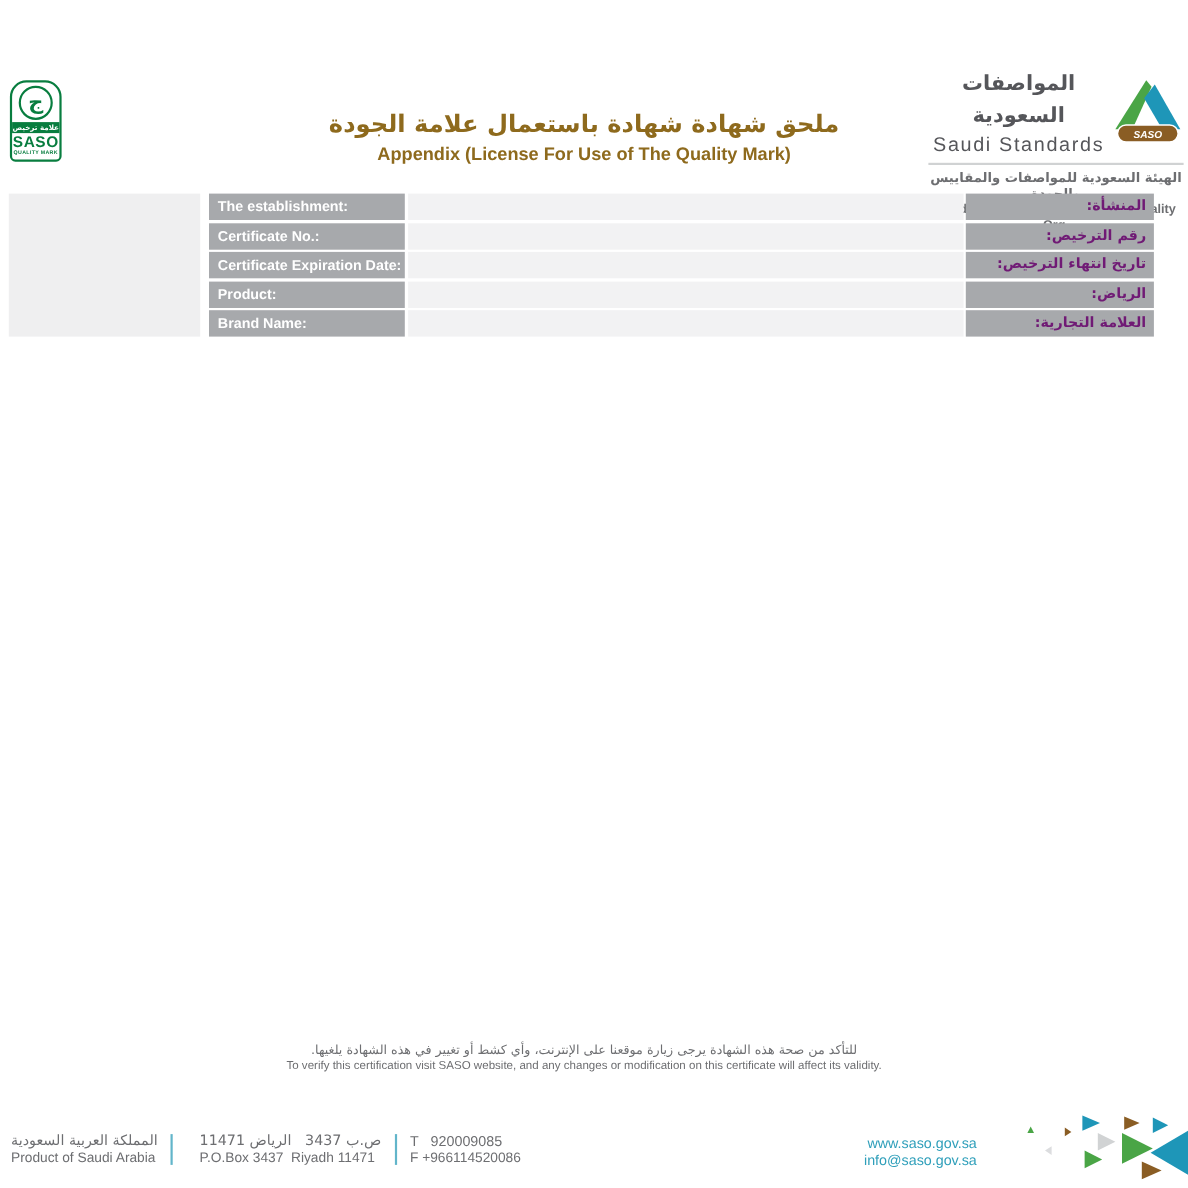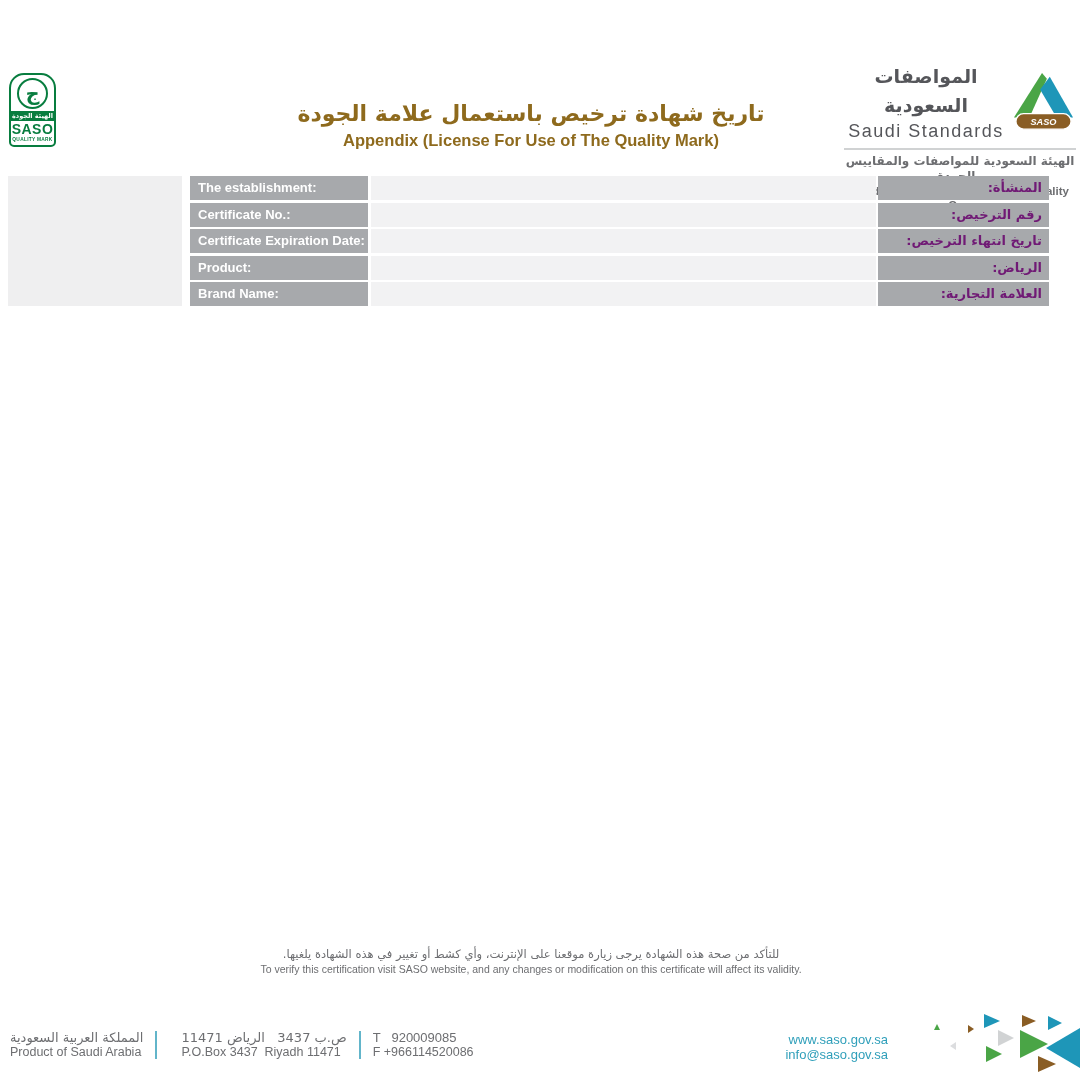--- a/index.html
+++ b/index.html
@@ -63,27 +63,27 @@
   .footer-links div{cursor:pointer;}
   .footer-triangles{position:absolute;left:928px;top:1003px;}
 </style>
 </head>
 <body>
 
 <div class="page">
 
   <div class="qmark">
     <div class="qmark-circle ar">ج</div>
-    <div class="qmark-band ar">الهيئة الجودة</div>
+    <div class="qmark-band ar">علامة ترخيص</div>
     <div class="qmark-saso">SASO</div>
     <div class="qmark-caption">QUALITY MARK</div>
   </div>
 
   <div class="title-block">
-    <div class="title-ar ar" dir="rtl">تاريخ شهادة ترخيص باستعمال علامة الجودة</div>
+    <div class="title-ar ar" dir="rtl">ملحق شهادة شهادة باستعمال علامة الجودة</div>
     <div class="title-en">Appendix (License For Use of The Quality Mark)</div>
   </div>
 
   <div class="brand">
     <div class="brand-top">
       <div class="brand-names">
         <div class="brand-wordmark-ar ar" dir="rtl">المواصفات السعودية</div>
         <div class="brand-wordmark-en">Saudi Standards</div>
       </div>
       <svg class="brand-triangle" width="66" height="62" viewBox="0 0 66 64">

